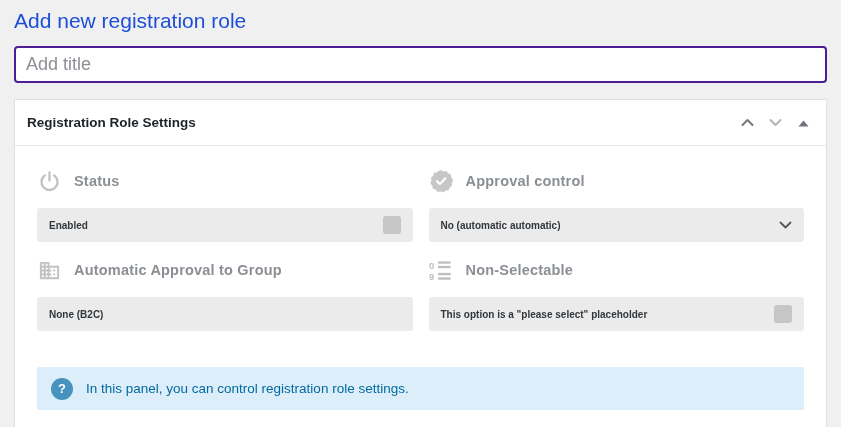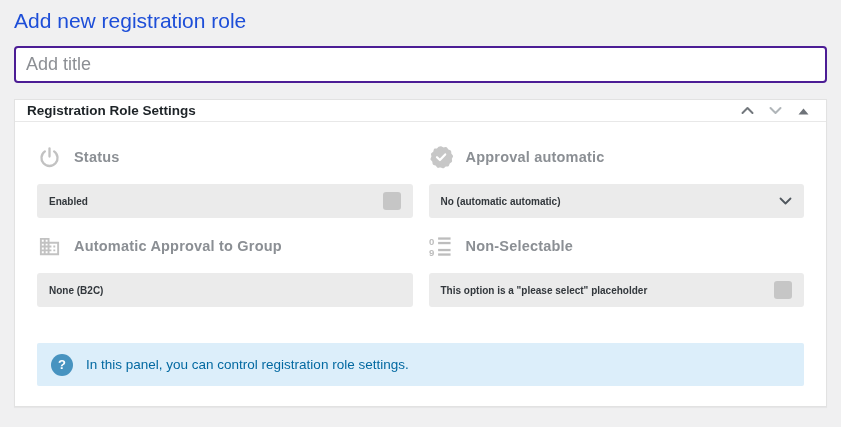--- a/index.html
+++ b/index.html
@@ -35,21 +35,21 @@
   }
   .title-input::placeholder { color: #8c8f94; opacity: 1; }
 
   .metabox {
     margin-top: 16px;
     background: #fff;
     border: 1px solid #e2e2e2;
     box-shadow: 0 1px 1px rgba(0,0,0,0.04);
   }
   .metabox-header {
-    height: 22px;
+    height: 46px;
     display: flex;
     align-items: center;
     justify-content: space-between;
     padding: 0 12px;
     border-bottom: 1px solid #e8e8e8;
   }
   .metabox-title {
     font-size: 13.5px;
     font-weight: 700;
     color: #1d2327;
@@ -194,21 +194,21 @@
         </section>
 
         <section>
           <div class="section-heading">
             <span class="icon">
               <svg width="24" height="24" viewBox="0 0 24 24">
                 <polygon fill="#c7c7c7" stroke="#c7c7c7" stroke-width="3" stroke-linejoin="round" points="12,2.8 14.4,4 16.9,3.6 18.3,5.7 20.7,6.6 20.9,9.2 22.5,11.2 21.3,13.5 21.6,16 19.5,17.5 18.6,19.9 16,20.1 14.1,21.8 11.7,20.9 9.2,21.4 7.6,19.3 5.1,18.6 4.7,16 3,14.1 4,11.7 3.5,9.2 5.5,7.6 6.2,5.1 8.8,4.7 10.6,2.9"></polygon>
                 <polyline points="8,12.2 10.9,15 16.2,9.4" fill="none" stroke="#ffffff" stroke-width="2.2" stroke-linecap="round" stroke-linejoin="round"></polyline>
               </svg>
             </span>
-            <span class="section-label">Approval automatic</span>
+            <span class="section-label">Approval control</span>
           </div>
           <div class="field-row select" role="listbox">
             <span>No (automatic automatic)</span>
             <span>
               <svg width="13" height="8" viewBox="0 0 13 8">
                   <polyline points="1.5,1.5 6.5,6.5 11.5,1.5" fill="none" stroke="#50575e" stroke-width="1.8" stroke-linecap="round" stroke-linejoin="round"></polyline>
                 </svg>
             </span>
           </div>
         </section>

